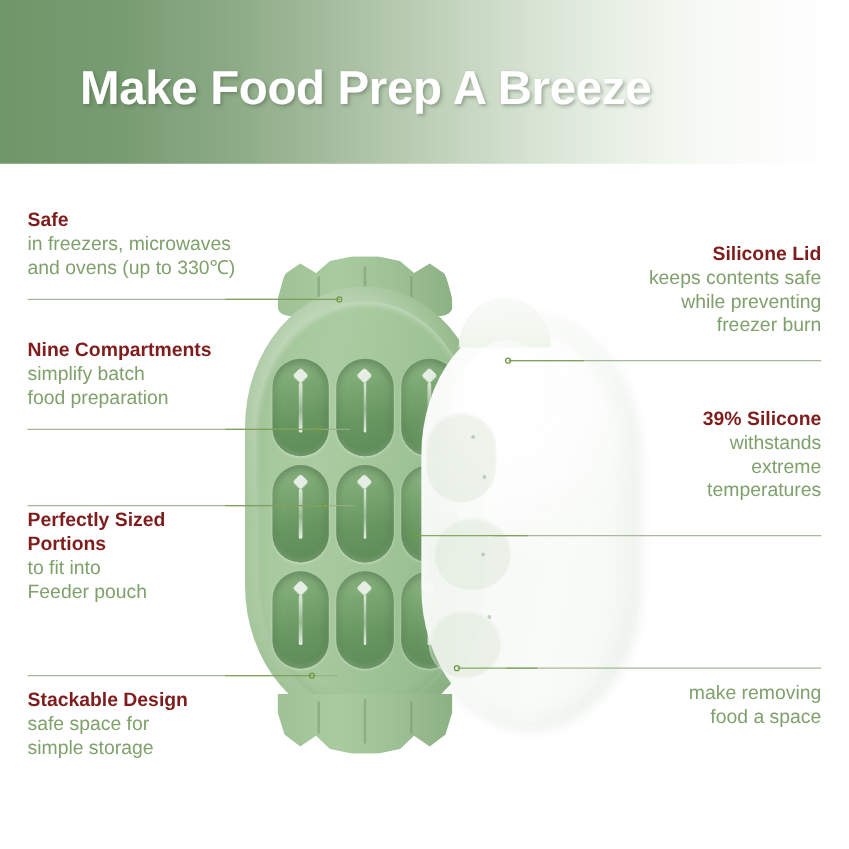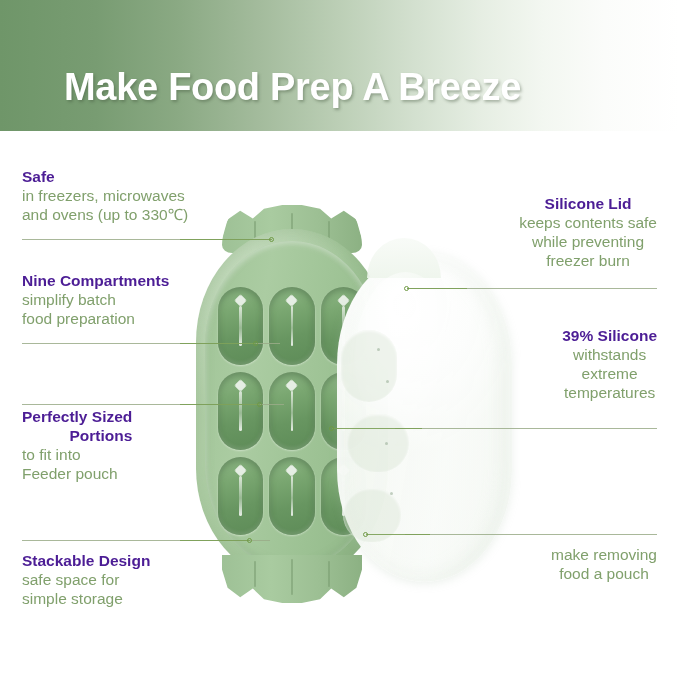--- a/index.html
+++ b/index.html
@@ -29,21 +29,21 @@
         #a3bb9c 38%,
         #bccfb6 50%,
         #d3e0cf 61%,
         #e6eee3 71%,
         #f3f7f1 80%,
         #fbfcfa 89%,
         #ffffff 100%);
   }
   #header-title {
     position: absolute;
-    left: 0; top: 16px;
+    left: 0; top: 0;
     width: 585px;
     height: 131px;
     display: flex;
     align-items: center;
     justify-content: center;
     font-size: 38px;
     font-weight: bold;
     color: #ffffff;
     letter-spacing: -0.3px;
     text-shadow: 1.5px 2px 3px rgba(60,80,55,0.38);
@@ -53,30 +53,30 @@
 
   
   .feature {
     position: absolute;
     line-height: 1.22;
     font-size: 15.5px;
     color: #7d9e67;
   }
   .feature .f-head {
     font-weight: bold;
-    color: #4c1d95;
+    color: #7f1d1d;
     display: block;
     font-size: 15.5px;
   }
   .feature .f-body {
     display: block;
     color: #80a06c;
   }
   .col-left { left: 22px; text-align: left; }
-  .col-right { right: 22px; text-align: center; }
+  .col-right { right: 22px; text-align: right; }
 
   
   .divider {
     position: absolute;
     height: 1px;
     background: #9aab88;
     opacity: 0.85;
   }
   .leader {
     position: absolute;
@@ -331,21 +331,21 @@
   <span class="f-body">and ovens (up to 330℃)</span>
 </div>
 
 <div class="feature col-left" style="top:272px;">
   <span class="f-head">Nine Compartments</span>
   <span class="f-body">simplify batch</span>
   <span class="f-body">food preparation</span>
 </div>
 
 <div class="feature col-left" style="top:408px;">
-  <span class="f-head" style="white-space:pre-line;text-align:right;">Perfectly Sized
+  <span class="f-head" style="white-space:pre-line;">Perfectly Sized
 Portions</span>
   <span class="f-body">to fit into</span>
   <span class="f-body">Feeder pouch</span>
 </div>
 
 <div class="feature col-left" style="top:552px;">
   <span class="f-head">Stackable Design</span>
   <span class="f-body">safe space for</span>
   <span class="f-body">simple storage</span>
 </div>
@@ -359,14 +359,14 @@
 
 <div class="feature col-right" style="top:327px;">
   <span class="f-head">39% Silicone</span>
   <span class="f-body">withstands</span>
   <span class="f-body">extreme</span>
   <span class="f-body">temperatures</span>
 </div>
 
 <div class="feature col-right" style="top:546px;">
   <span class="f-body">make removing</span>
-  <span class="f-body">food a pouch</span>
+  <span class="f-body">food a space</span>
 </div>
 
 </body></html>

